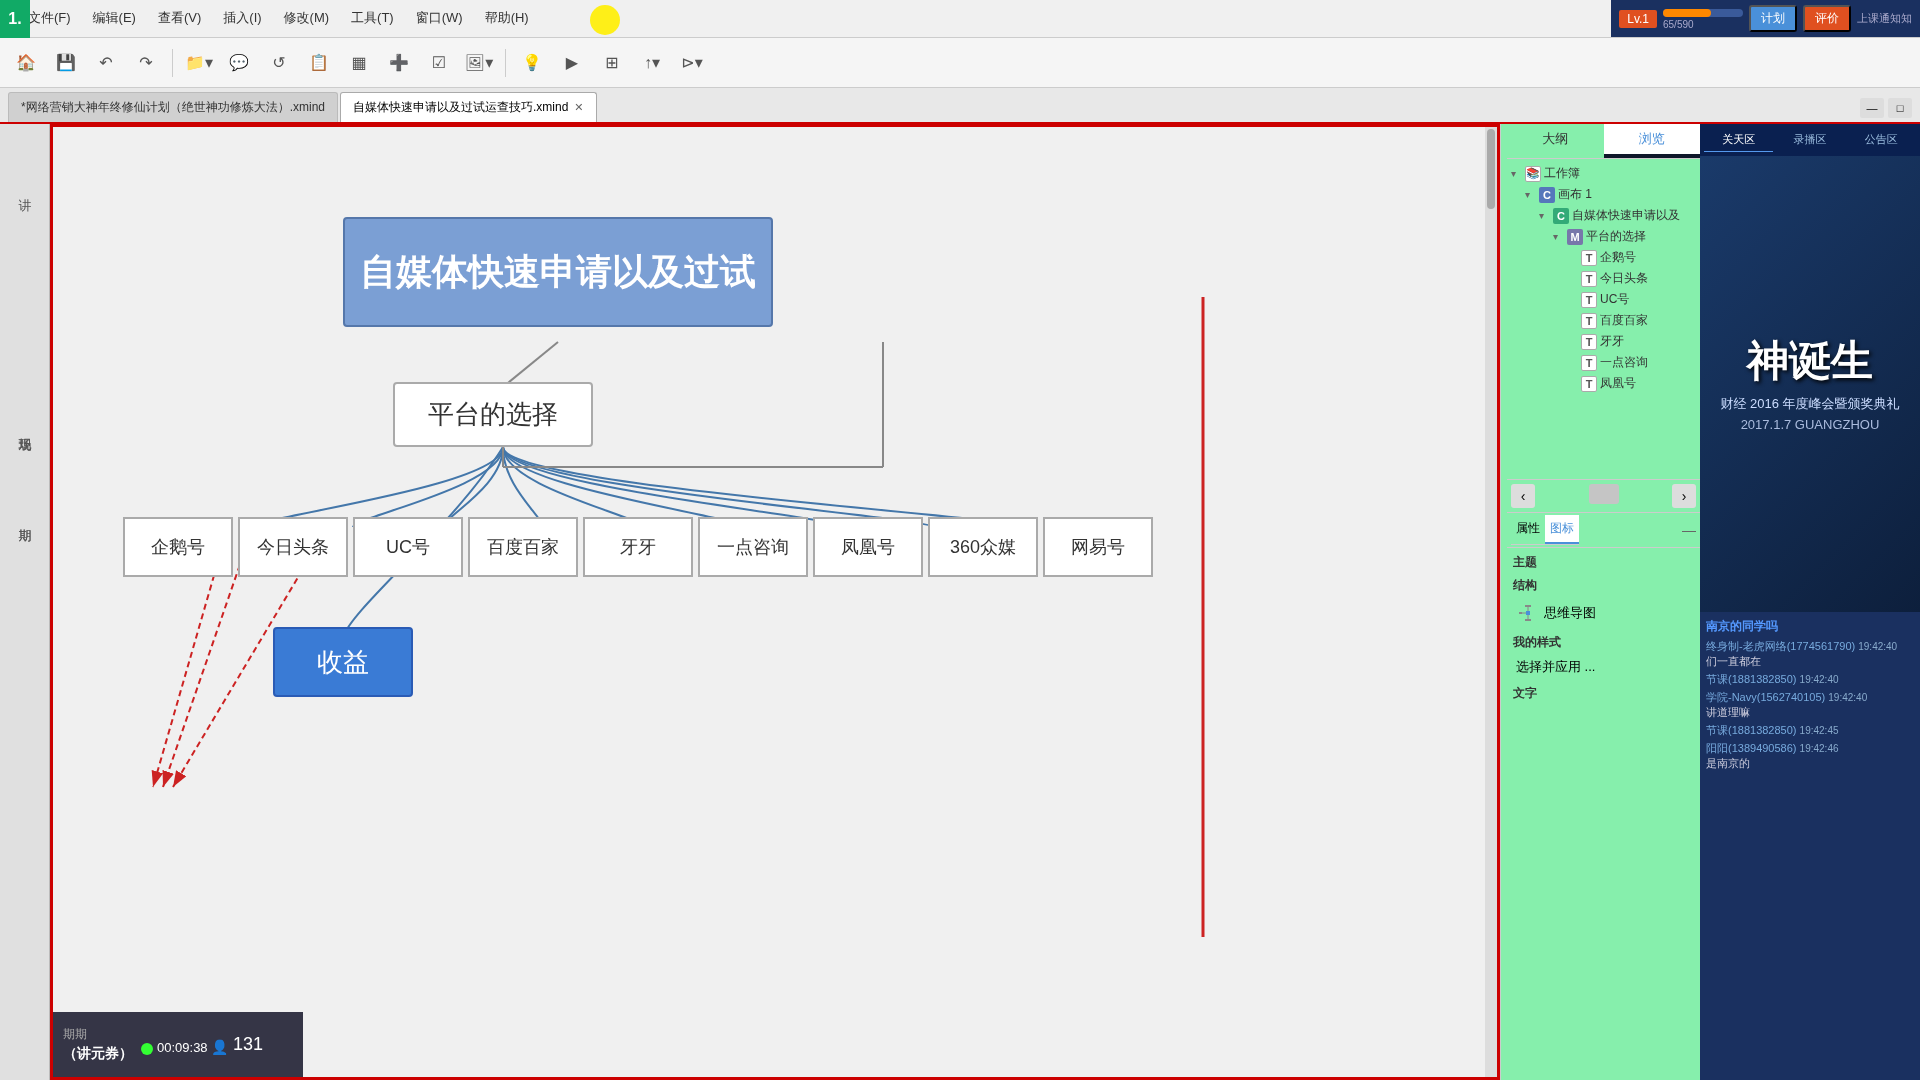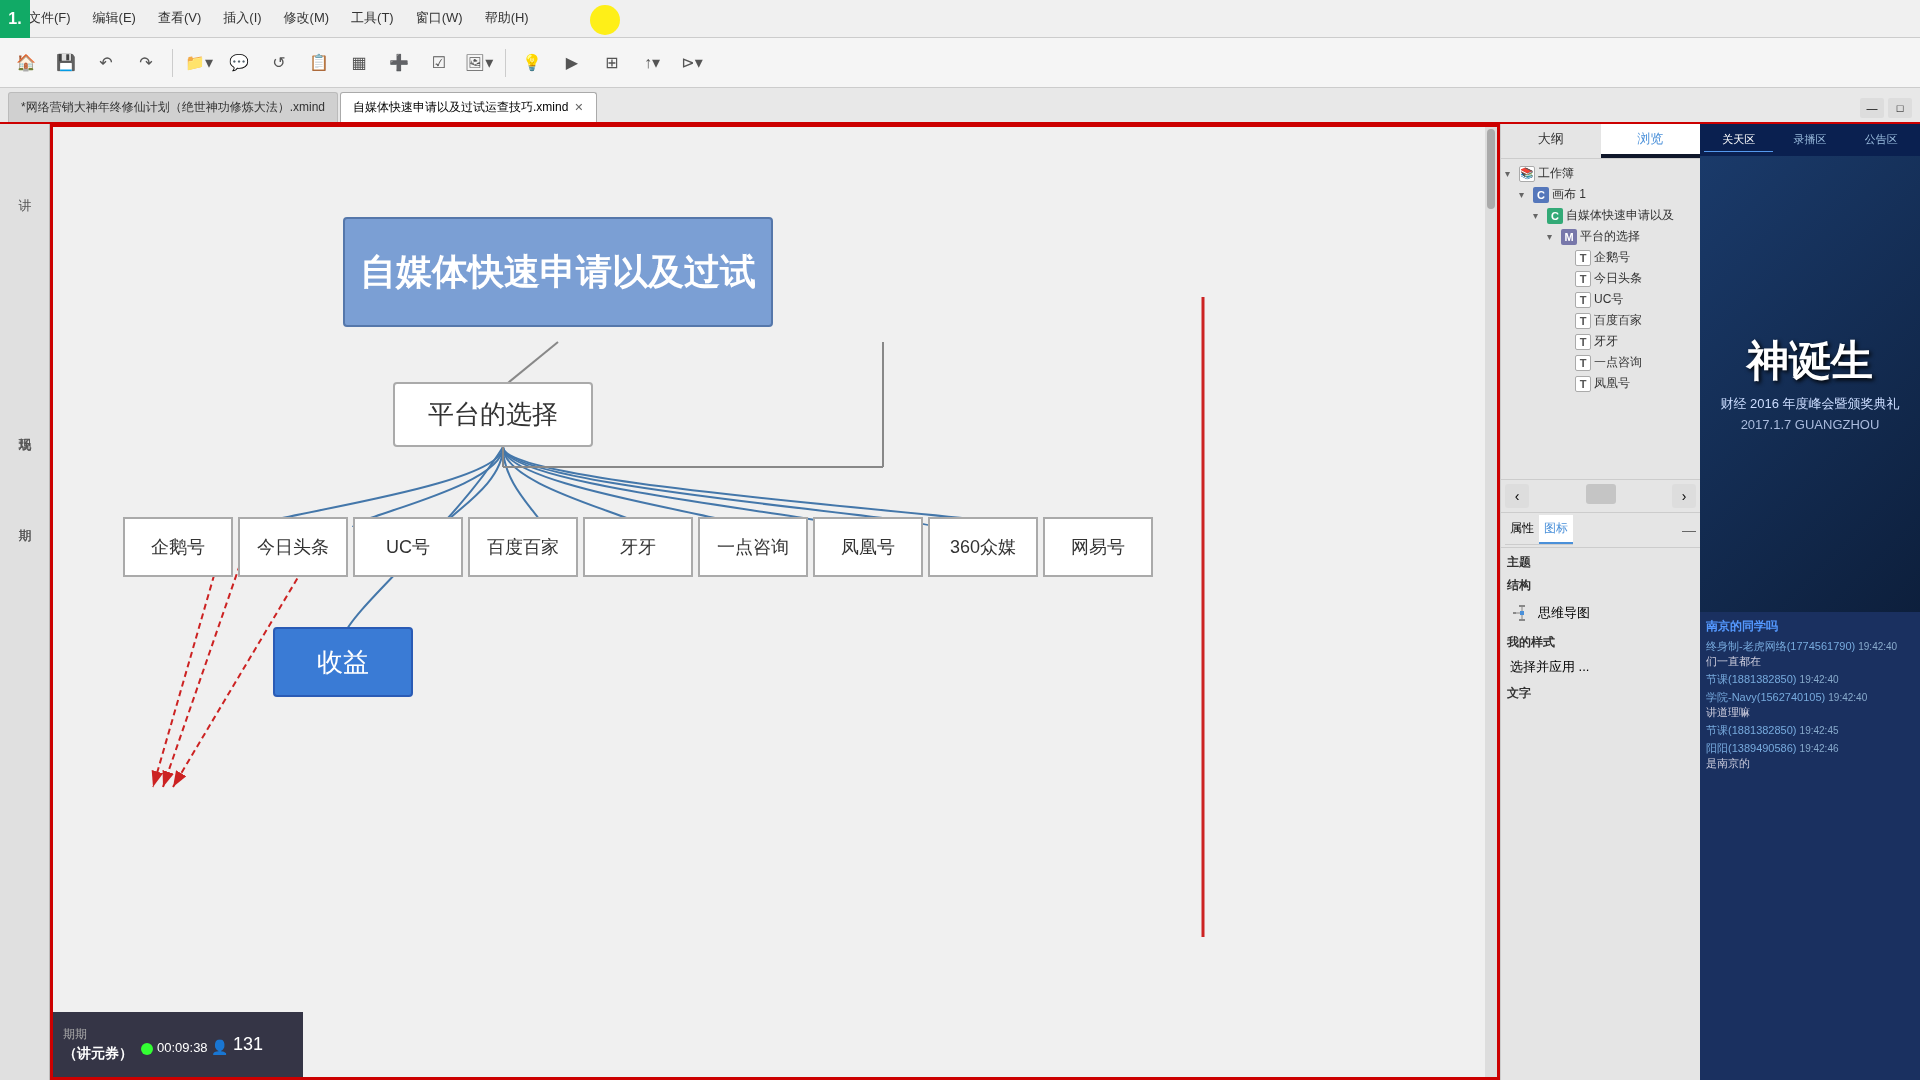--- a/index.html
+++ b/index.html
@@ -45,21 +45,21 @@
     
     .benefit-box { position: absolute; top: 500px; left: 220px; width: 140px; height: 70px; background: #3a7bd5; border: 2px solid #2a5bb5; display: flex; align-items: center; justify-content: center; font-size: 26px; color: #fff; border-radius: 4px; cursor: pointer; }
 
     
     .connector-svg { position: absolute; top: 0; left: 0; width: 100%; height: 100%; pointer-events: none; }
 
     
     .dashed-arrows-svg { position: absolute; top: 0; left: 0; width: 100%; height: 100%; pointer-events: none; }
 
     
-    .right-panel { width: 200px; background: #e5e5e5; border-left: 1px solid #ccc; display: flex; flex-direction: column; overflow: hidden; }
+    .right-panel { width: 200px; background: #86efac; border-left: 1px solid #ccc; display: flex; flex-direction: column; overflow: hidden; padding-left: 6px; }
 
     
     .panel-tabs { display: flex; border-bottom: 1px solid #ccc; }
     .panel-tab { flex: 1; padding: 6px; text-align: center; font-size: 13px; cursor: pointer; color: #333; }
     .panel-tab.active { background: #fff; border-bottom: 4px solid #0f172a; color: #4a90d9; }
 
     
     .tree-view { flex: 1; overflow-y: auto; padding: 4px; }
     .tree-item { display: flex; align-items: center; padding: 2px 0; font-size: 12px; cursor: pointer; }
     .tree-arrow { width: 14px; font-size: 10px; color: #666; }
@@ -129,20 +129,32 @@
       <span class="menu-item">查看(V)</span>
       <span class="menu-item">插入(I)</span>
       <span class="menu-item">修改(M)</span>
       <span class="menu-item">工具(T)</span>
       <span class="menu-item">窗口(W)</span>
       <span class="menu-item">帮助(H)</span>
     </div>
 
     <div class="cursor-indicator"></div>
 
+    <div style="display:flex; align-items:center; gap:6px; padding:0 8px; background:#1a3060; height:100%;">
+      <span class="lv-badge">Lv.1</span>
+      <div style="display:flex; flex-direction:column; justify-content:center;">
+        <div class="xp-bar" style="width:80px;">
+            <div class="xp-fill"></div>
+          </div>
+        <span style="font-size:10px; color:#aac;">65/590</span>
+      </div>
+      <button class="tr-btn tr-btn-plan">计划</button>
+      <button class="tr-btn tr-btn-eval">评价</button>
+      <span style="font-size:11px; color:#aac;">上课通知知</span>
+    </div>
   </div>
 
   <div class="toolbar">
     <div class="toolbar-btn">🏠</div>
     <div class="toolbar-btn">💾</div>
     <div class="toolbar-btn">↶</div>
     <div class="toolbar-btn">↷</div>
     <div class="toolbar-sep"></div>
     <div class="toolbar-btn">📁▾</div>
     <div class="toolbar-btn">💬</div>

